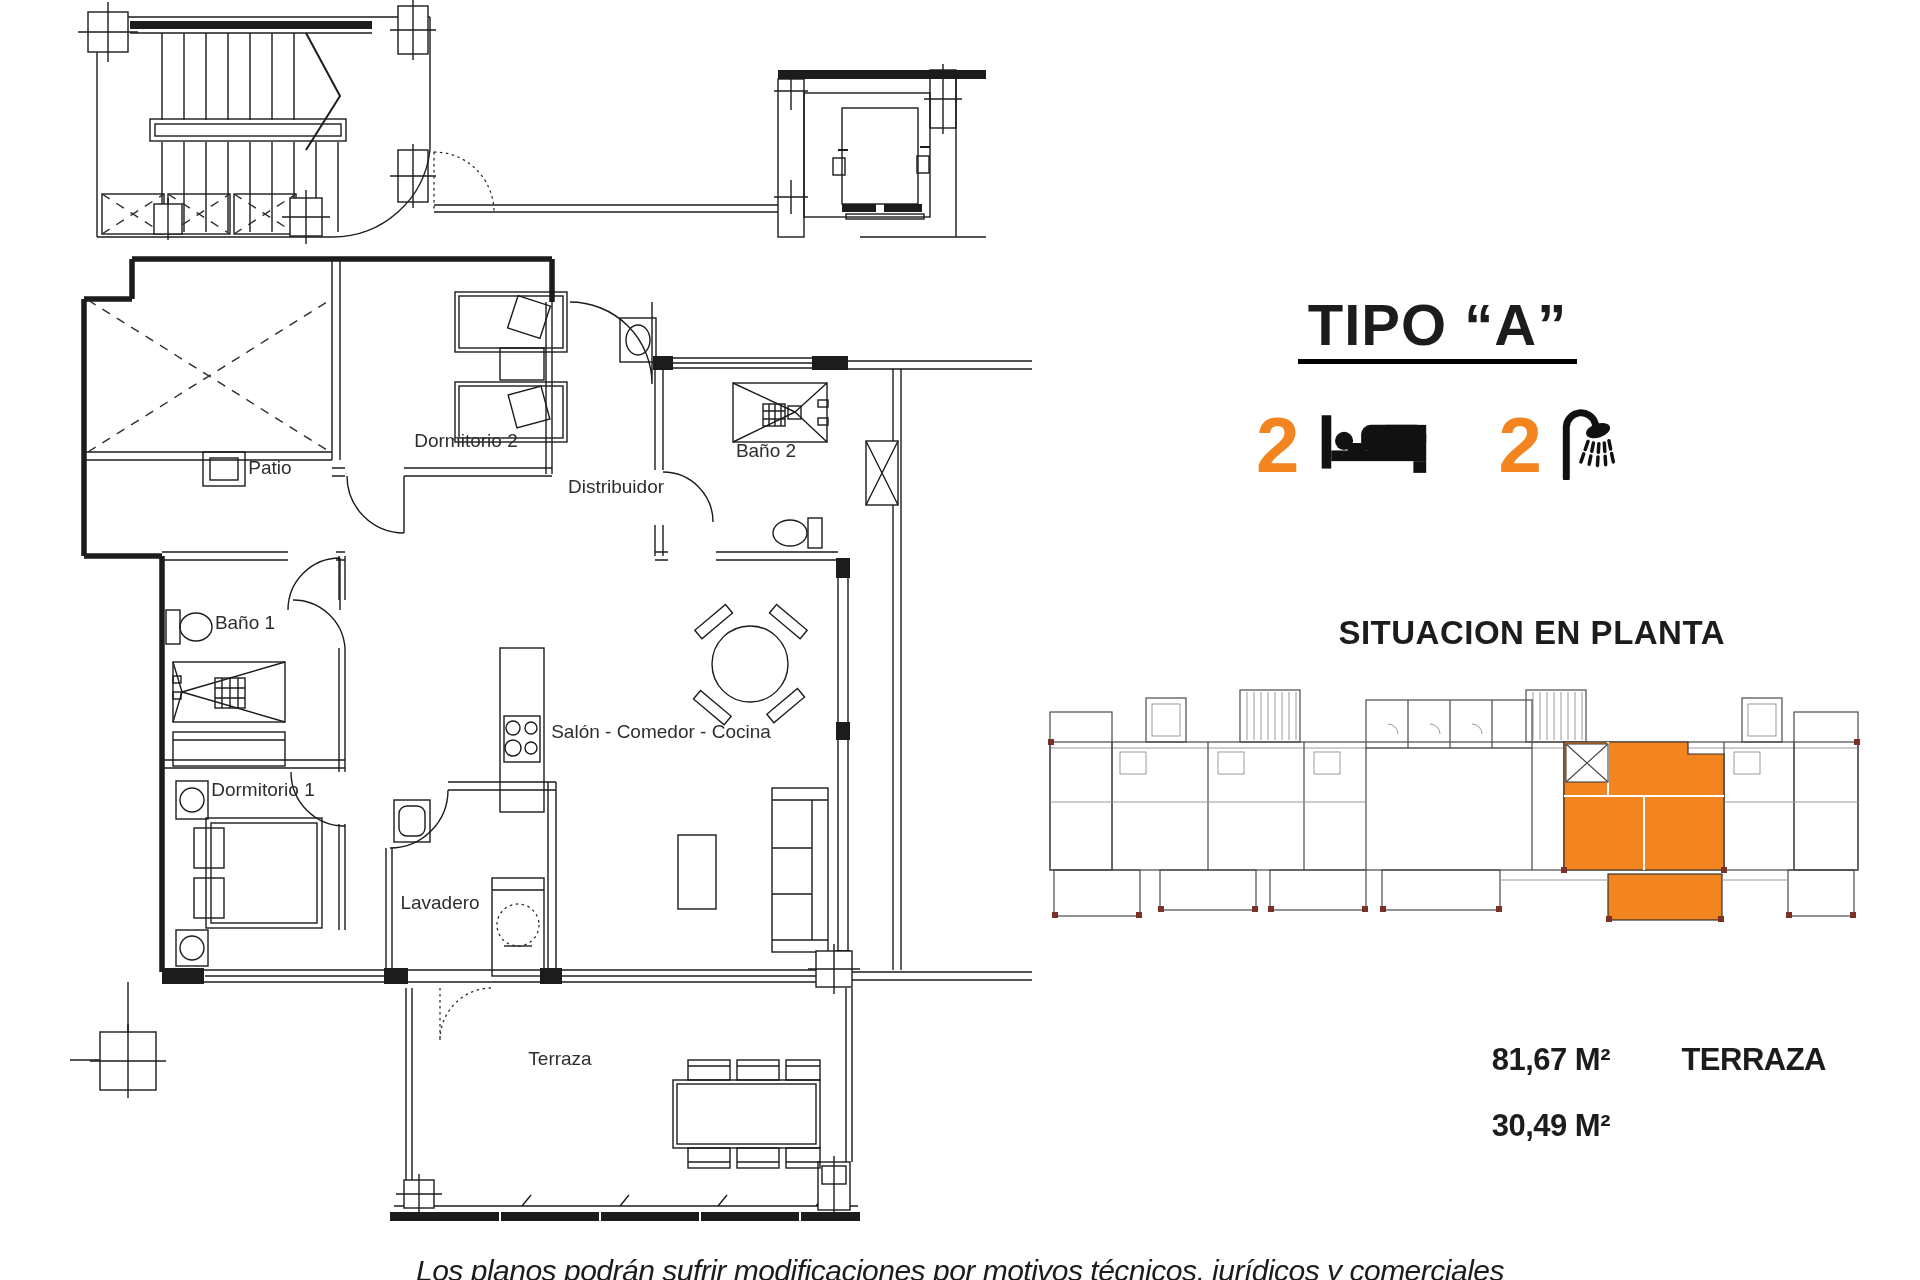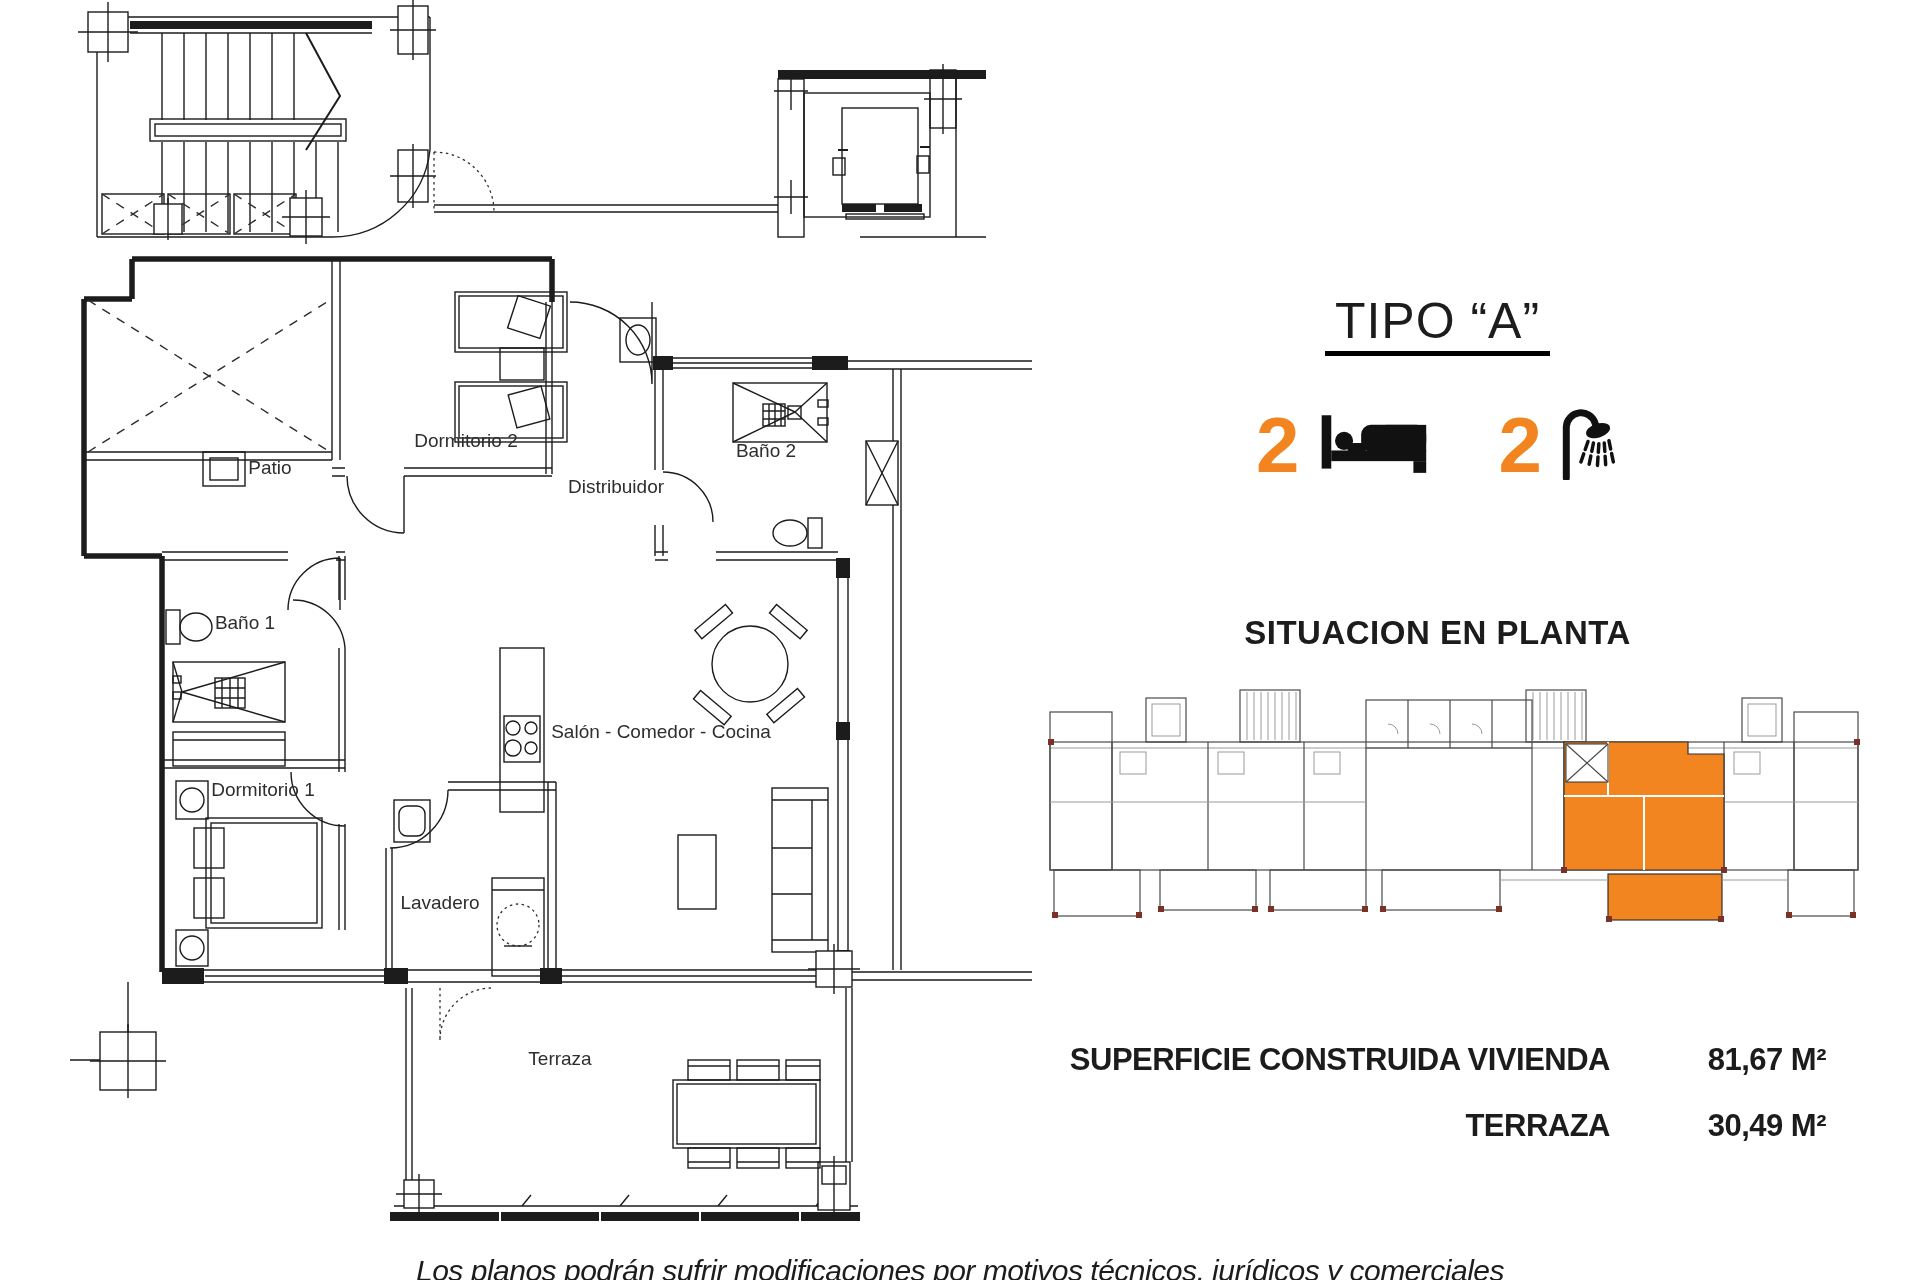--- a/index.html
+++ b/index.html
@@ -3,27 +3,27 @@
 <meta charset="utf-8">
 <style>
   html,body{margin:0;padding:0;background:#fff;}
   body{width:1920px;height:1280px;position:relative;overflow:hidden;
        font-family:"Liberation Sans",sans-serif;color:#1c1c1c;}
   svg text{font-family:"Liberation Sans",sans-serif;}
   .abs{position:absolute;}
 
   
   .title-wrap{top:296px;left:1150px;width:575px;text-align:center;}
-  .title-txt{display:inline-block;font-size:50px;font-weight:normal;letter-spacing:1px;
+  .title-txt{display:inline-block;font-size:58px;font-weight:bold;letter-spacing:1px;
              border-bottom:5px solid #000;padding:0 10px 5px 10px;line-height:1.0;}
   .features{top:406px;left:1150px;width:575px;display:flex;justify-content:center;
             align-items:center;gap:64px;}
   .feature{display:flex;align-items:center;gap:15px;}
   .feature .num{font-size:78px;font-weight:bold;line-height:0.85;color:#F28520;}
-  .situ-h{top:614px;left:1150px;width:575px;text-align:center;
+  .situ-h{top:614px;left:1150px;width:575px;text-align:right;
           font-size:33px;font-weight:bold;letter-spacing:0.5px;}
   .surfaces{top:1042px;right:94px;width:940px;display:grid;
             grid-template-columns:1fr 216px;row-gap:30px;
             font-size:31px;font-weight:bold;letter-spacing:-0.5px;}
   .surfaces div{text-align:right;white-space:nowrap;}
   .disclaimer{top:1254px;left:0;right:0;text-align:center;font-size:30px;
               font-style:italic;font-weight:500;letter-spacing:-0.5px;}
 
   
   .w{stroke:#1c1c1c;stroke-width:1.4;fill:none;}
@@ -376,19 +376,18 @@
     <rect class="mdot" x="738" y="228" width="6" height="6"></rect>
       <rect class="mdot" x="802" y="228" width="6" height="6"></rect>
     <rect class="mdot" x="0" y="55" width="6" height="6"></rect>
       <rect class="mdot" x="806" y="55" width="6" height="6"></rect>
     <rect class="mdot" x="513" y="183" width="6" height="6"></rect>
       <rect class="mdot" x="673" y="183" width="6" height="6"></rect>
   </g>
 </svg>
 
 <div class="abs surfaces">
-  <div>SUPERFICIE CONSTRUIDA VIVIENDA</div>
   <div>81,67 M²</div>
   <div>TERRAZA</div>
   <div>30,49 M²</div>
 </div>
 
 <div class="abs disclaimer">Los planos podrán sufrir modificaciones por motivos técnicos, jurídicos y comerciales</div>
 
 </body></html>

